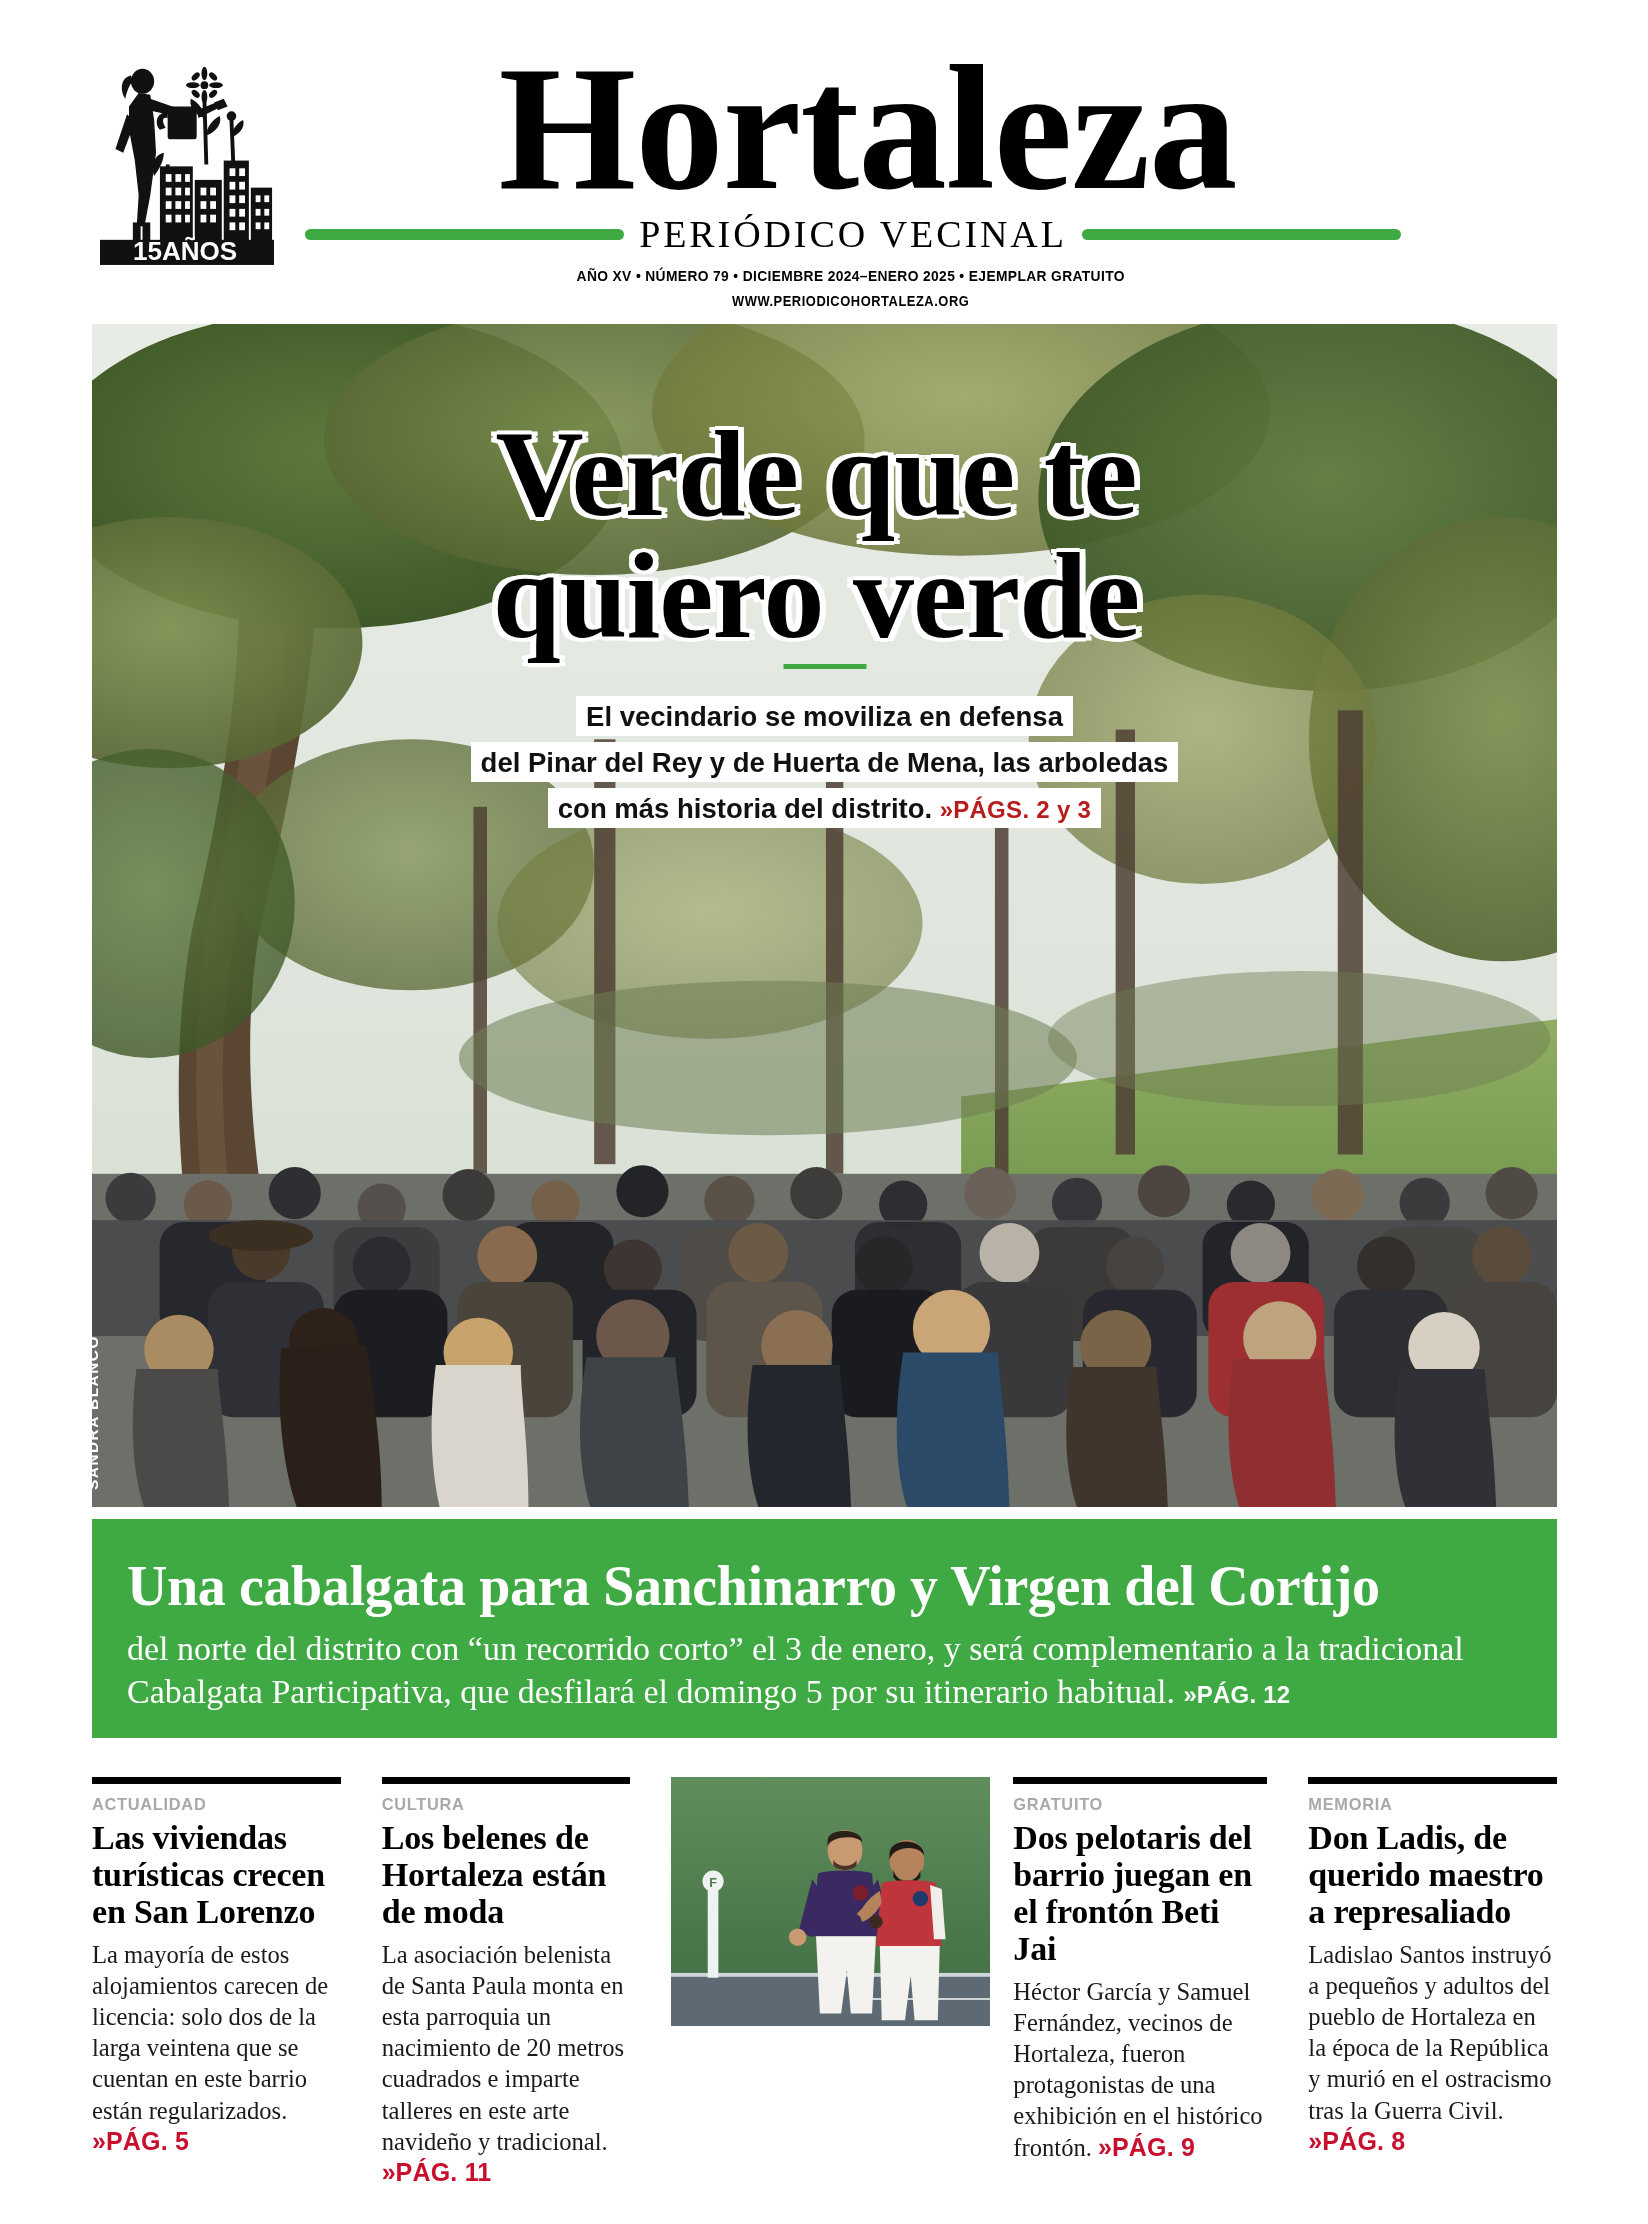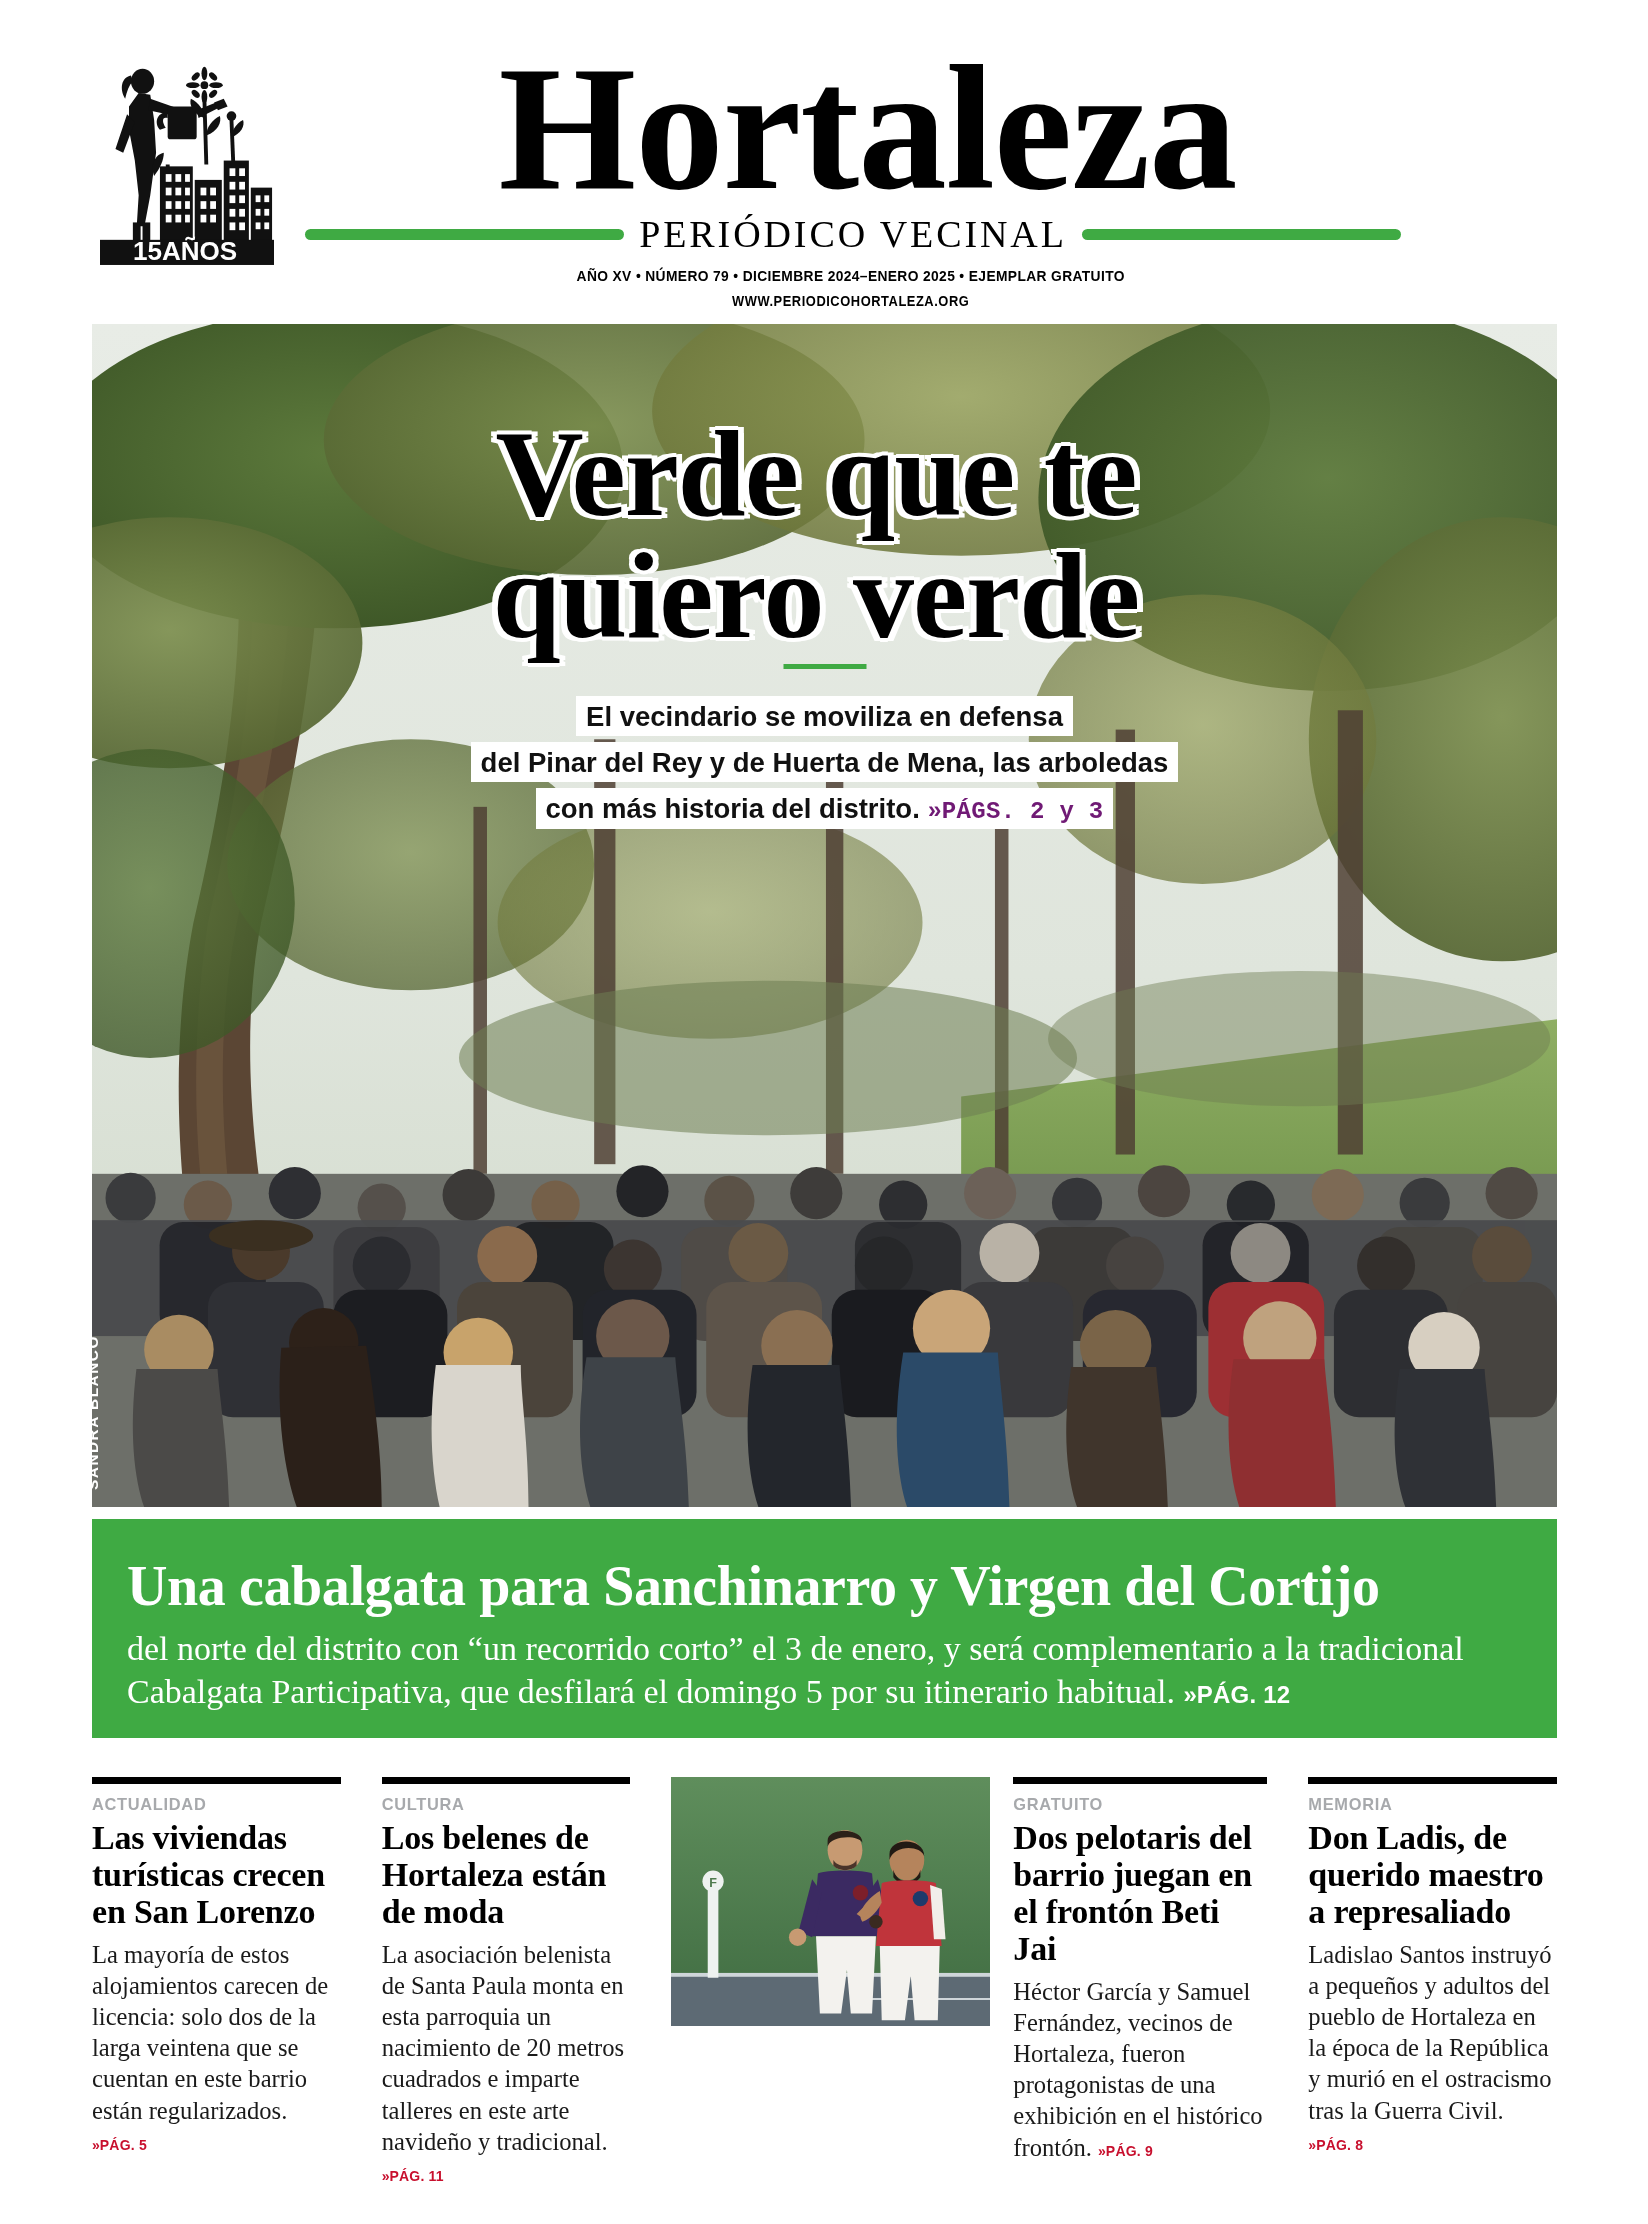--- a/index.html
+++ b/index.html
@@ -164,22 +164,22 @@
     color: #111111;
     font-family: "Liberation Sans", sans-serif;
     font-weight: bold;
     font-size: 27.5px;
     line-height: 1.28;
     padding: 2.9px 9.7px 1.9px 9.7px;
     margin-bottom: 5.8px;
     white-space: nowrap;
   }
   .pagref-green {
-    color: #701a75;
-    font-family: Liberation Mono, monospace;
+    color: #b91c1c;
+    font-family: Liberation Sans, sans-serif;
     font-weight: bold;
     font-size: 24px;
     letter-spacing: 0.3px;
   }
   .chev { letter-spacing: -3.9px; padding-right: 3.9px; }
 
   
   .banner {
     width: 1465px;
     background: #3faa43;
@@ -258,21 +258,21 @@
     font-family: "Liberation Serif", serif;
     font-size: 24.6px;
     line-height: 1.27;
     color: #1a1a1a;
   }
 
   .pagref-red {
     color: #c8102e;
     font-family: "Liberation Sans", sans-serif;
     font-weight: bold;
-    font-size: 14px;
+    font-size: 25px;
     letter-spacing: 0.2px;
     white-space: nowrap;
   }
 
   .sports-photo {
     width: 319px;
     height: 249px;
     overflow: hidden;
     background: #5e8a5c;
   }

